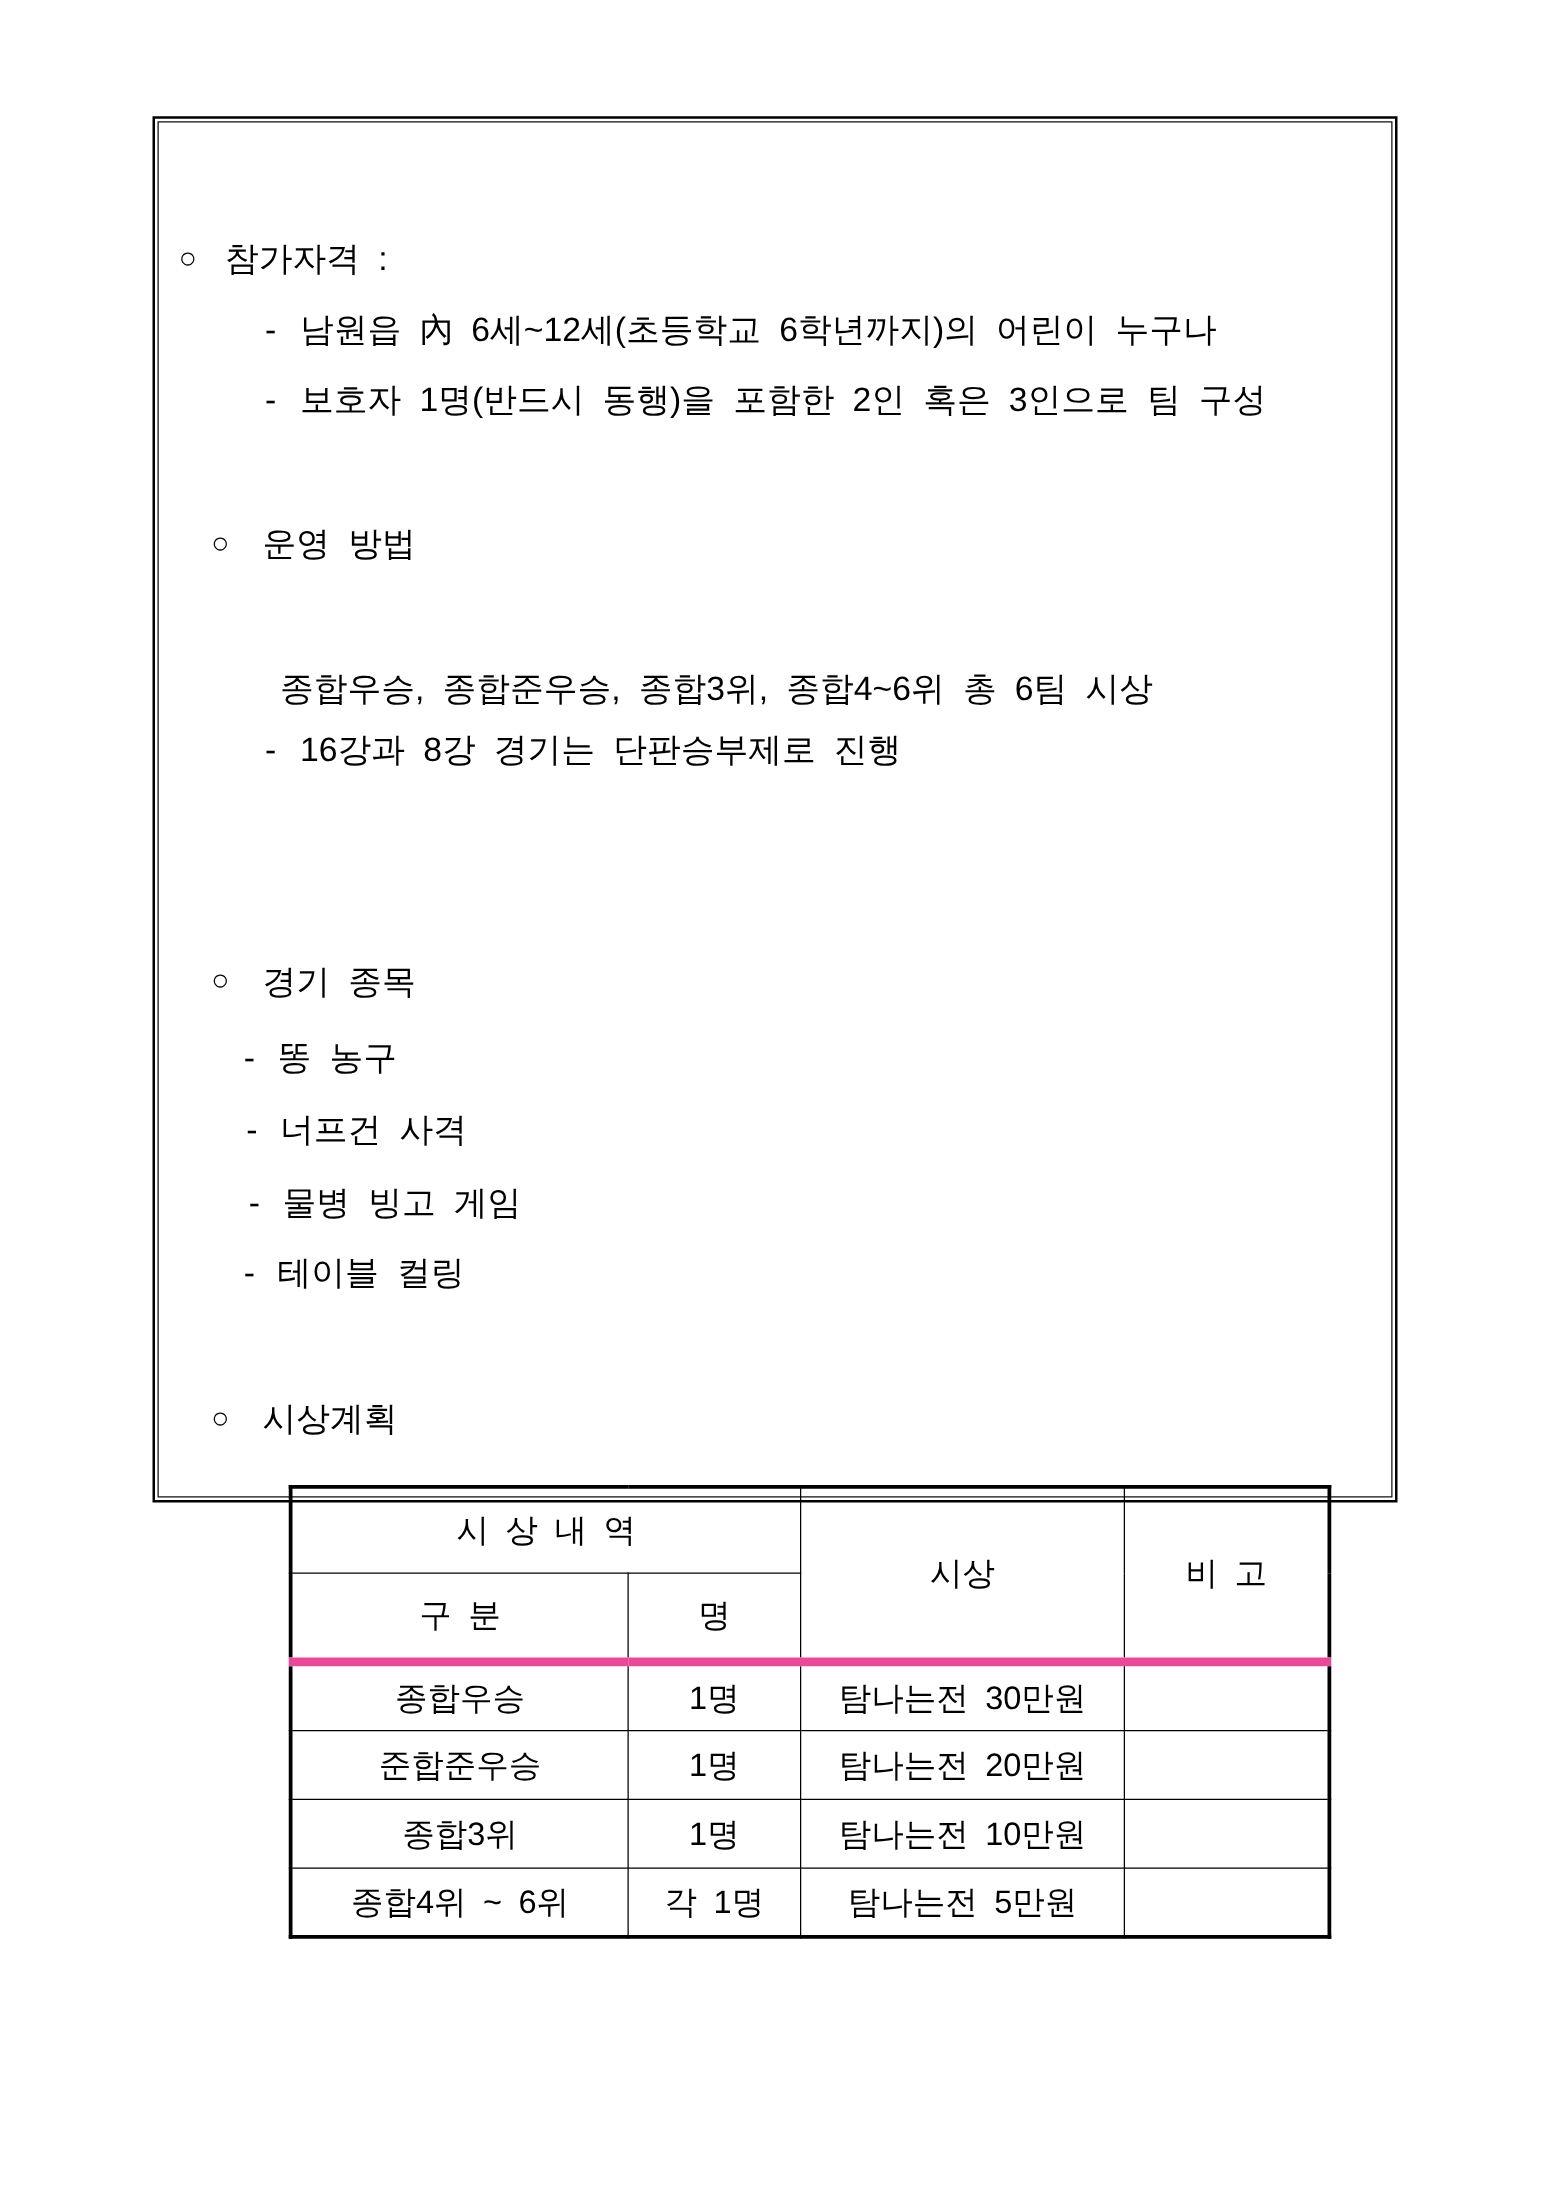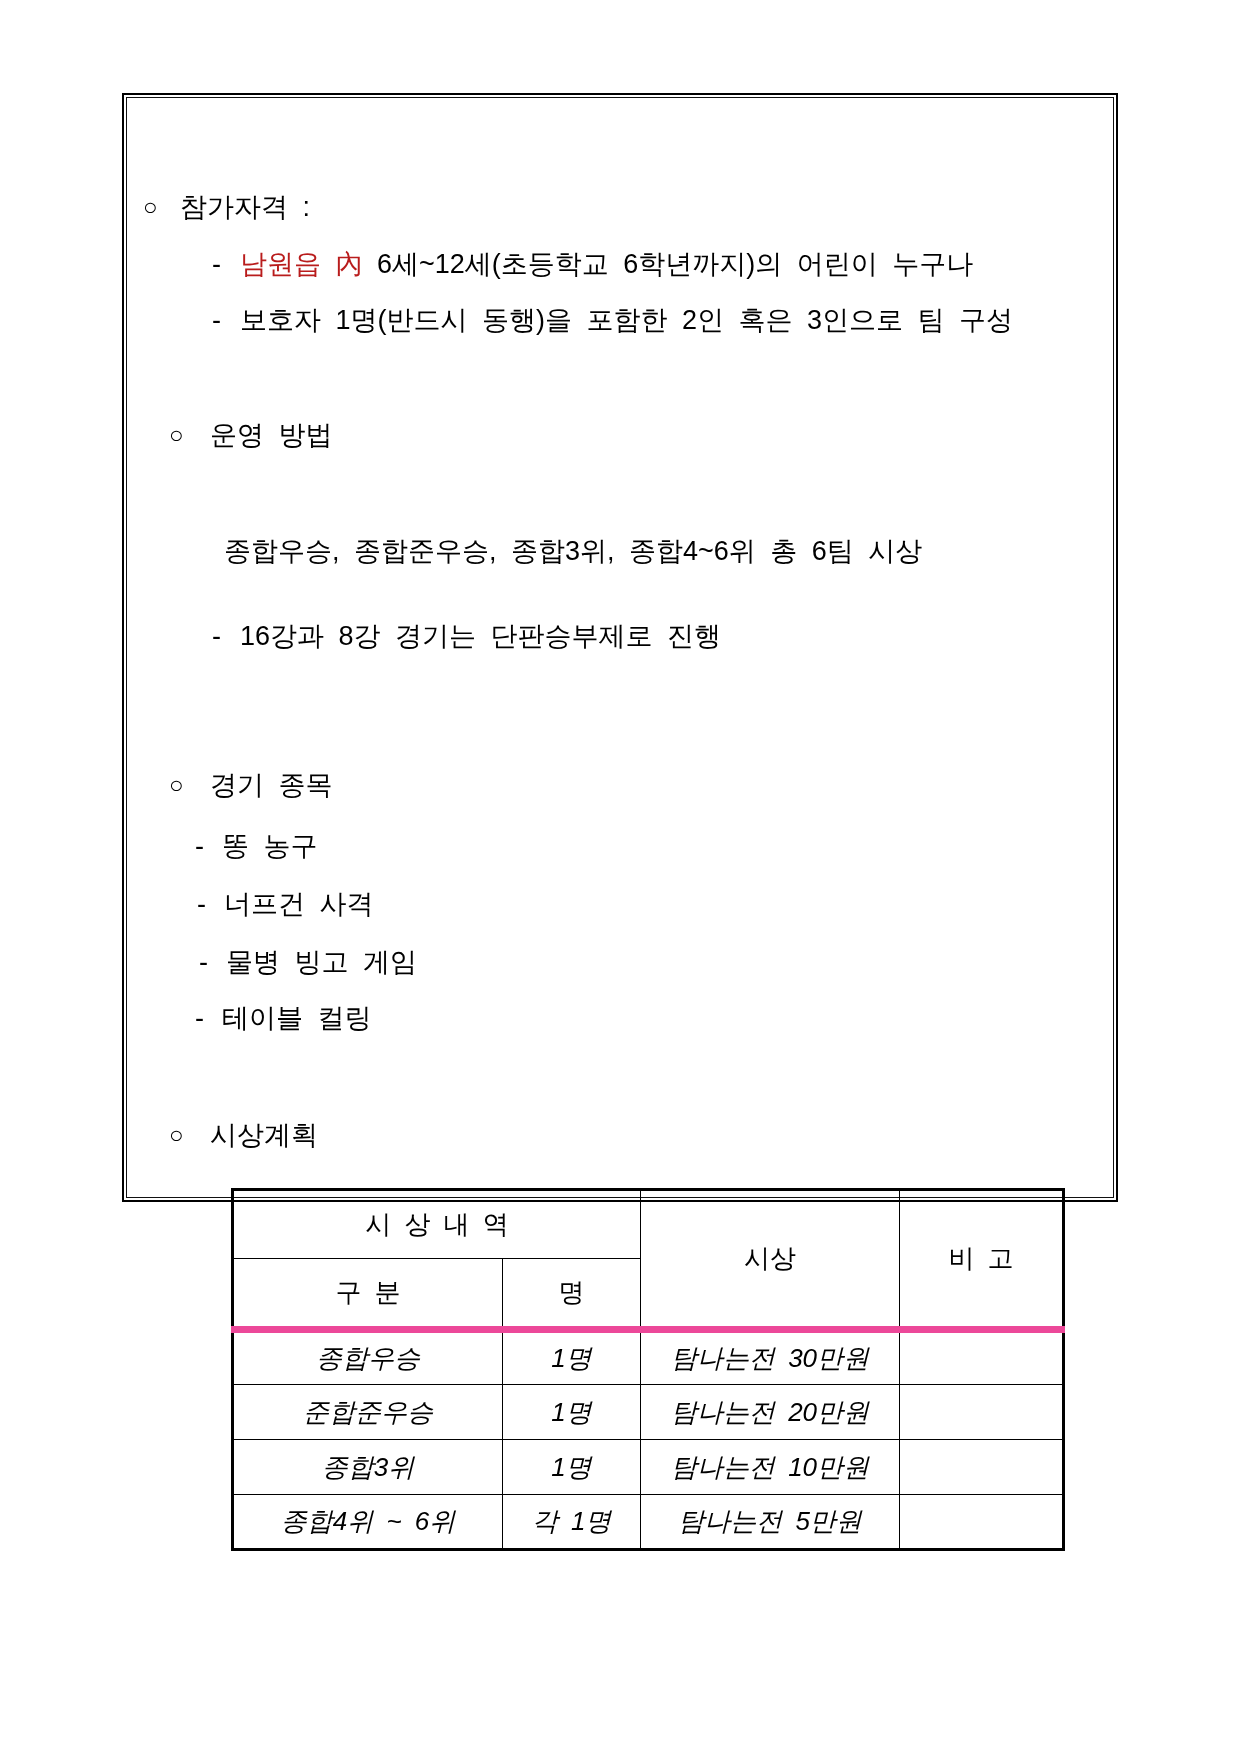--- a/index.html
+++ b/index.html
@@ -26,36 +26,36 @@
   .circ{
     display:inline-block;vertical-align:top;
     font-size:24px;
   }
   .circ.w37{width:37px;}
   .circ.w41{width:41px;}
   .dash{display:inline-block;vertical-align:top;}
   .dash.w28{width:28px;}
   .dash.w27{width:27px;}
   .pre{white-space:pre;}
-  .blue{color:#b91c1c;}
+  .blue{color:#000000;}
   table.award{
     position:absolute;left:107px;top:1093px;
     width:831px;border-collapse:collapse;table-layout:fixed;
     font-size:26px;word-spacing:6px;
   }
   table.award td{
     border:1px solid #000;
     text-align:center;vertical-align:middle;
     padding:0;overflow:hidden;
   }
   table.award{border:3px solid #000;}
   table.award td.hbot{border-bottom:7px solid #ec4899;}
   tr.h1{height:69px;}
   tr.h2{height:71px;}
-  tr.dr{height:55px;font-style:italic;}
+  tr.dr{height:55px;}
 </style>
 </head>
 <body>
 
 <div class="doc">
   <div class="doc-inner"></div>
 
   <div class="line" style="top:95px;left:19px">
     <span class="circ w37">○</span><span>참가자격 :</span>
   </div>
@@ -65,21 +65,21 @@
   <div class="line" style="top:208px;left:88px">
     <span class="dash w28">-</span><span>보호자 1명(반드시 동행)을 포함한 2인 혹은 3인으로 팀 구성</span>
   </div>
 
   <div class="line" style="top:323px;left:45px">
     <span class="circ w41">○</span><span>운영 방법</span>
   </div>
   <div class="line" style="top:439px;left:100px">
     <span>종합우승, 종합준우승, 종합3위, 종합4~6위 총 6팀 시상</span>
   </div>
-  <div class="line" style="top:524px;left:88px">
+  <div class="line" style="top:488px;left:88px">
     <span class="dash w28">-</span><span>16강과 8강 경기는 단판승부제로 진행</span>
   </div>
 
   <div class="line" style="top:673px;left:45px">
     <span class="circ w41">○</span><span>경기 종목</span>
   </div>
   <div class="line" style="top:734px;left:71px">
     <span class="dash w27">-</span><span>똥 농구</span>
   </div>
   <div class="line" style="top:792px;left:73px">

